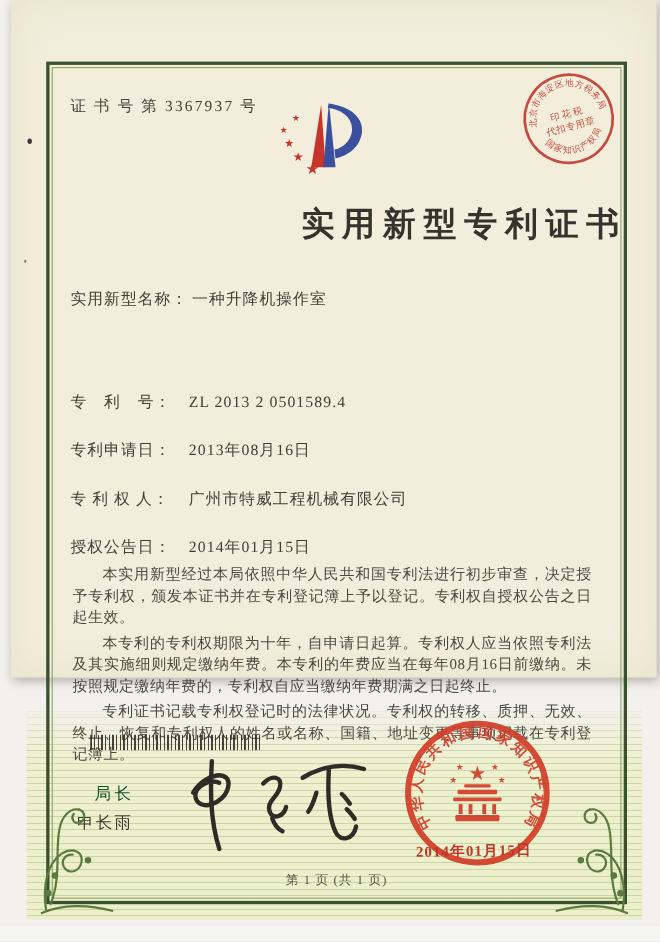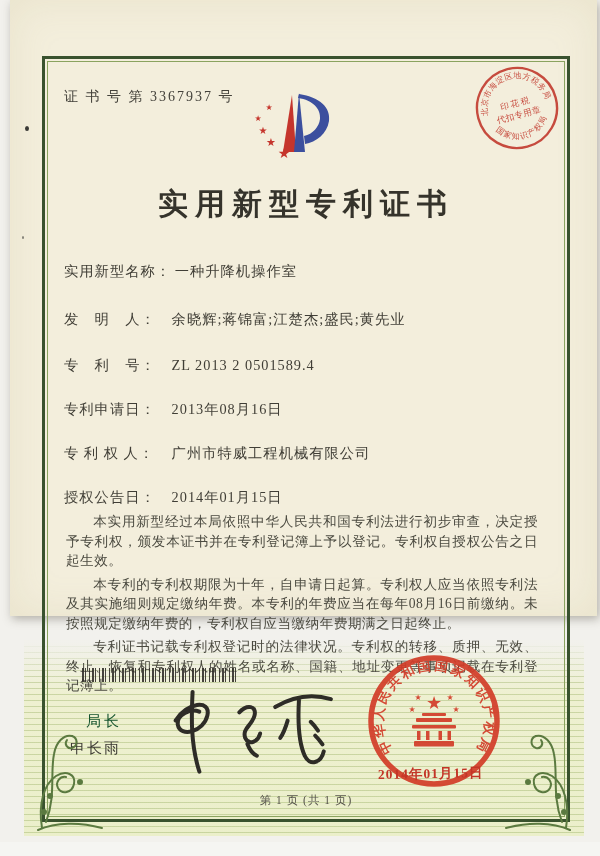--- a/index.html
+++ b/index.html
@@ -12,21 +12,21 @@
   .frame::before{content:"";position:absolute;inset:2px;border:1px solid #8aa35f;}
   .guilloche{position:absolute;left:14px;top:640px;width:560px;height:196px;
          background:linear-gradient(to bottom, rgba(238,240,207,0) 0, rgba(238,240,207,.95) 55px, #ebefca 100%);}
   .guilloche::after{content:"";position:absolute;inset:0;
          background:repeating-linear-gradient(to bottom, rgba(145,170,90,.38) 0 1px, rgba(0,0,0,0) 1px 6px);
          -webkit-mask-image:linear-gradient(to bottom,transparent,#000 20%);
          mask-image:linear-gradient(to bottom,transparent,#000 20%);}
   .cert-no{position:absolute;left:54px;top:88px;font-size:14px;letter-spacing:2px;color:#43413a;}
   .logo{position:absolute;left:238px;top:92px;}
   .tax-stamp{position:absolute;left:462px;top:63px;opacity:.9;}
-  .title{position:absolute;left:32px;top:184px;width:528px;margin:0;text-align:center;
+  .title{position:absolute;left:32px;top:184px;width:528px;margin:0;text-align:right;
          font-size:30px;font-weight:600;letter-spacing:7px;color:#35332b;}
   .field{position:absolute;left:54px;width:490px;font-size:14.3px;color:#403e36;white-space:nowrap;}
   .flabel{display:inline-block;min-width:104px;letter-spacing:1px;}
   .fvalue{letter-spacing:1px;text-align:center;}
   .body-text{position:absolute;left:52px;top:508px;width:480px;font-size:13.6px;line-height:19.5px;
          color:#4b4a40;text-align:justify;letter-spacing:.5px;}
   .body-text p{margin:4px;text-indent:2em;}
   .barcode{position:absolute;left:72px;top:668px;width:156px;height:14px;opacity:.88;
          background:repeating-linear-gradient(90deg,#2e2b26 0 2px,transparent 2px 3px,#2e2b26 3px 4px,
          transparent 4px 7px,#2e2b26 7px 8px,transparent 8px 10px);}
@@ -88,24 +88,20 @@
         <text x="45" y="43" font-size="8.6" letter-spacing="2" text-anchor="middle">印花税</text>
         <text x="45" y="55" font-size="8.6" letter-spacing="0.5" text-anchor="middle">代扣专用章</text>
       </g>
     </svg>
 
     <h1 class="title">实用新型专利证书</h1>
 
     <div class="field" style="top:262px">
       <span class="flabel">实用新型名称：</span>
       <span class="fvalue">一种升降机操作室</span>
-    </div>
-    <div class="field" style="top:310px">
-      <span class="flabel">发　明　人：</span>
-      <span class="fvalue">余晓辉;蒋锦富;江楚杰;盛民;黄先业</span>
     </div>
     <div class="field" style="top:356px">
       <span class="flabel">专　利　号：</span>
       <span class="fvalue">ZL 2013 2 0501589.4</span>
     </div>
     <div class="field" style="top:400px">
       <span class="flabel">专利申请日：</span>
       <span class="fvalue">2013年08月16日</span>
     </div>
     <div class="field" style="top:444px">

